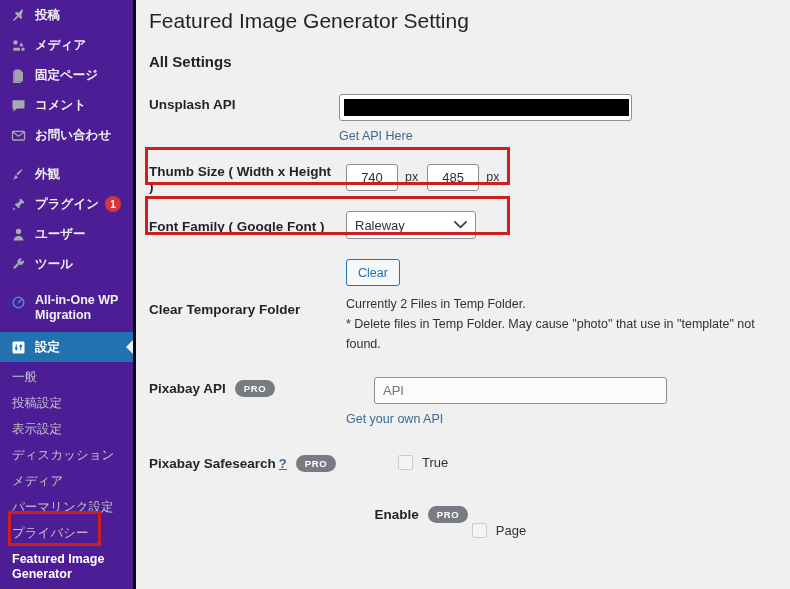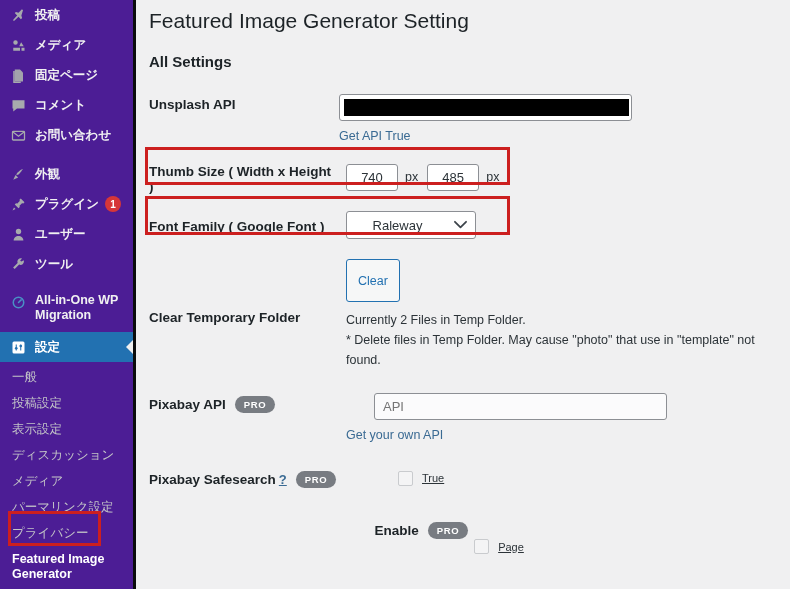--- a/index.html
+++ b/index.html
@@ -223,39 +223,38 @@
     border: 1px solid #8c8f94;
     border-radius: 3px;
     background: #fff;
     width: 130px;
     height: 28px;
     font-size: 13px;
     color: #2c3338;
     padding: 0 35px 0 8px;
     font-family: "Liberation Sans", sans-serif;
     box-sizing: border-box;
-    text-align: center;
   }
   .selchev {
     position: absolute;
     right: 9px;
     top: 50%;
     transform: translateY(-55%);
     pointer-events: none;
     color: #3c434a;
     line-height: 0;
   }
 
   .btn-secondary {
     background: #f6f7f7;
     border: 1px solid #2271b1;
     border-radius: 3px;
     color: #2271b1;
     font-size: 12.5px;
-    height: 43px;
+    height: 27px;
     padding: 0 11px;
     font-family: "Liberation Sans", sans-serif;
     cursor: pointer;
   }
   .helptext {
     font-size: 12.5px;
     color: #2c3338;
     line-height: 20px;
   }
 
@@ -289,23 +288,22 @@
   .cbox {
     width: 15px;
     height: 15px;
     border: 1px solid #c9cbce;
     background: #f4f4f5;
     border-radius: 2px;
     box-sizing: border-box;
     margin-right: 9px;
   }
   .cblabel {
-    font-size: 11px;
+    font-size: 13px;
     color: #2c3338;
-    text-decoration: underline;
   }
 
   #save-btn {
     background: #2e73b8;
     border: 1px solid #2b689f;
     border-radius: 3px;
     color: #fff;
     font-size: 13px;
     font-weight: normal;
     height: 29px;
@@ -460,21 +458,21 @@
   <h1 id="page-title">Featured Image Generator Setting</h1>
   <h2 id="section-title">All Settings</h2>
 
   <div class="frow" style="margin-top:24px;">
     <div class="flabel">Unsplash API</div>
     <div class="fctrl">
       <div class="txtinput" id="unsplash-input">
         <div id="unsplash-redaction"></div>
       </div>
       <div style="margin-top:5px;">
-        <a class="link" href="#">Get API True</a>
+        <a class="link" href="#">Get API Here</a>
       </div>
     </div>
   </div>
 
   <div class="frow" style="margin-top:17px; height:32px; align-items:center;">
     <div class="flabel">Thumb Size ( Width x Height )</div>
     <div class="fctrl" style="display:flex; align-items:center; margin-left:7px;">
       <input class="txtinput numinput" type="text" value="740" style="">
       <span class="unit">px</span>
       <input class="txtinput numinput" type="text" value="485" style="">

